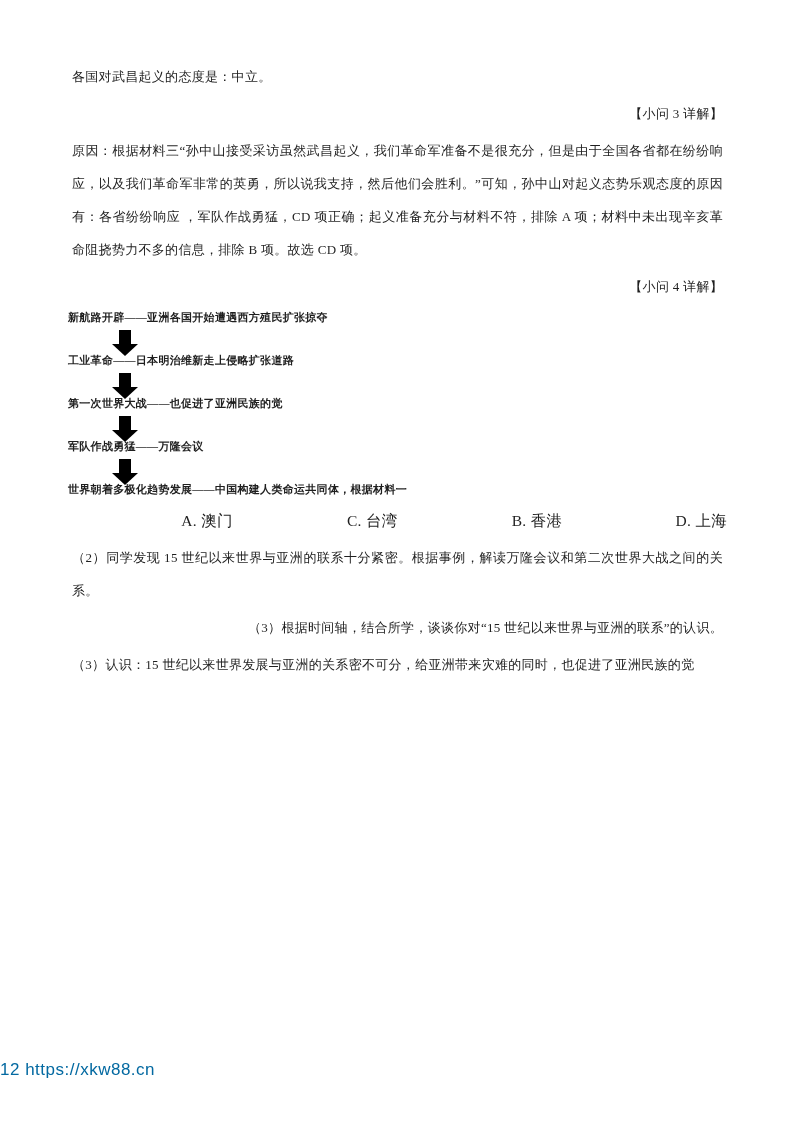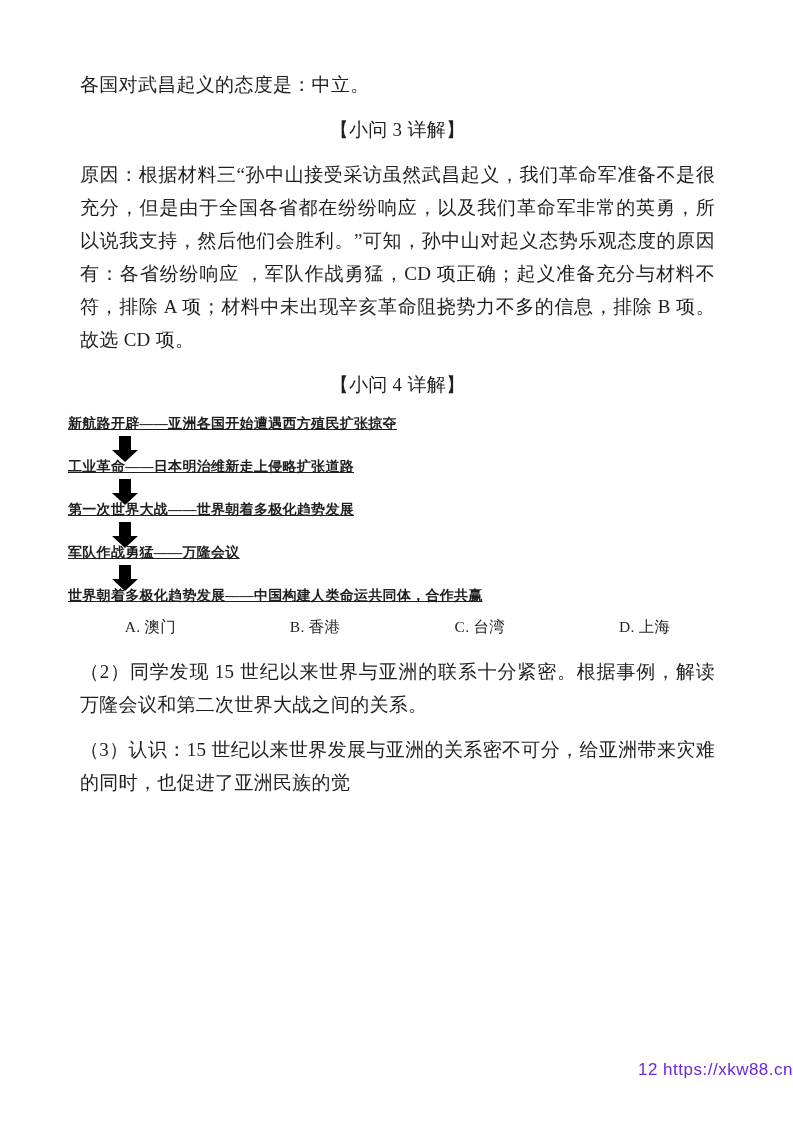--- a/index.html
+++ b/index.html
@@ -15,37 +15,36 @@
     font-family: "Liberation Serif", "DejaVu Serif", serif;
     color: #1f1f1f;
   }
   .doc {
     position: absolute;
     top: 0; left: 0; right: 0; bottom: 0;
     padding: 56px 66px 0 68px;
     box-sizing: border-box;
   }
   p {
-    margin: 12px;
-    font-size: 19px;
+    margin: 4px;
+    font-size: 13px;
     line-height: 33px;
     text-align: justify;
     letter-spacing: 0.3px;
   }
-  p.nojust { text-align: center; }
+  p.nojust { text-align: right; }
   .timeline {
     margin: 2px 0 4px 0;
   }
   .tl-row {
-    font-size: 14px;
+    font-size: 11px;
     font-weight: bold;
     line-height: 21px;
     letter-spacing: 0.3px;
     white-space: nowrap;
-    text-decoration: underline;
   }
   .tl-arrow {
     margin: 2px 0 -6px 44px;
     width: 26px;
     position: relative;
     z-index: 2;
   }
   .tl-arrow .stem {
     width: 12px;
     height: 14px;
@@ -59,37 +58,37 @@
     border-top: 12px solid #000;
   }
   .options {
     display: flex;
     font-size: 15.5px;
     line-height: 33px;
     letter-spacing: 0.3px;
   }
   .options .opt {
     width: 25%;
-    text-align: center;
+    text-align: right;
   }
   .answer-label {
     color: #2b7ca3;
   }
   .ans-gap {
     display: inline-block;
     width: 38px;
   }
   .footer {
     position: absolute;
     top: 1060px;
     left: 0; right: 0;
-    text-align: right;
+    text-align: left;
     font-family: "Liberation Sans", "DejaVu Sans", sans-serif;
     font-size: 17px;
-    color: #6d28d9;
+    color: #0369a1;
     letter-spacing: 0.5px;
   }
 </style>
 </head>
 <body>
 
 <div class="doc">
 
   <p>各国对武昌起义的态度是：中立。</p>
 
@@ -106,43 +105,44 @@
     <div class="tl-row">新航路开辟——亚洲各国开始遭遇西方殖民扩张掠夺</div>
     <div class="tl-arrow">
         <div class="stem"></div>
         <div class="head"></div>
       </div>
     <div class="tl-row">工业革命——日本明治维新走上侵略扩张道路</div>
     <div class="tl-arrow">
         <div class="stem"></div>
         <div class="head"></div>
       </div>
-    <div class="tl-row">第一次世界大战——世界朝着多极化趋势发展</div>
+    <div class="tl-row">第一次世界大战——也促进了亚洲民族的觉</div>
     <div class="tl-arrow">
         <div class="stem"></div>
         <div class="head"></div>
       </div>
     <div class="tl-row">军队作战勇猛——万隆会议</div>
     <div class="tl-arrow">
         <div class="stem"></div>
         <div class="head"></div>
       </div>
-    <div class="tl-row">世界朝着多极化趋势发展——中国构建人类命运共同体，合作共赢</div>
+    <div class="tl-row">世界朝着多极化趋势发展——中国构建人类命运共同体，根据材料一</div>
   </div>
 
 
   <div class="options">
     <span class="opt">A. 澳门</span>
+    <span class="opt">C. 台湾</span>
     <span class="opt">B. 香港</span>
-    <span class="opt">C. 台湾</span>
     <span class="opt">D. 上海</span>
   </div>
 
   <p>（2）同学发现 15 世纪以来世界与亚洲的联系十分紧密。根据事例，解读万隆会议和第二次世界大战之间的关系。</p>
 
 
+  <p class="nojust">（3）根据时间轴，结合所学，谈谈你对“15 世纪以来世界与亚洲的联系”的认识。</p>
 
 
   <p>（3）认识：15 世纪以来世界发展与亚洲的关系密不可分，给亚洲带来灾难的同时，也促进了亚洲民族的觉</p>
 
 </div>
 
 <div class="footer">12 https://xkw88.cn</div>
 
 </body></html>

